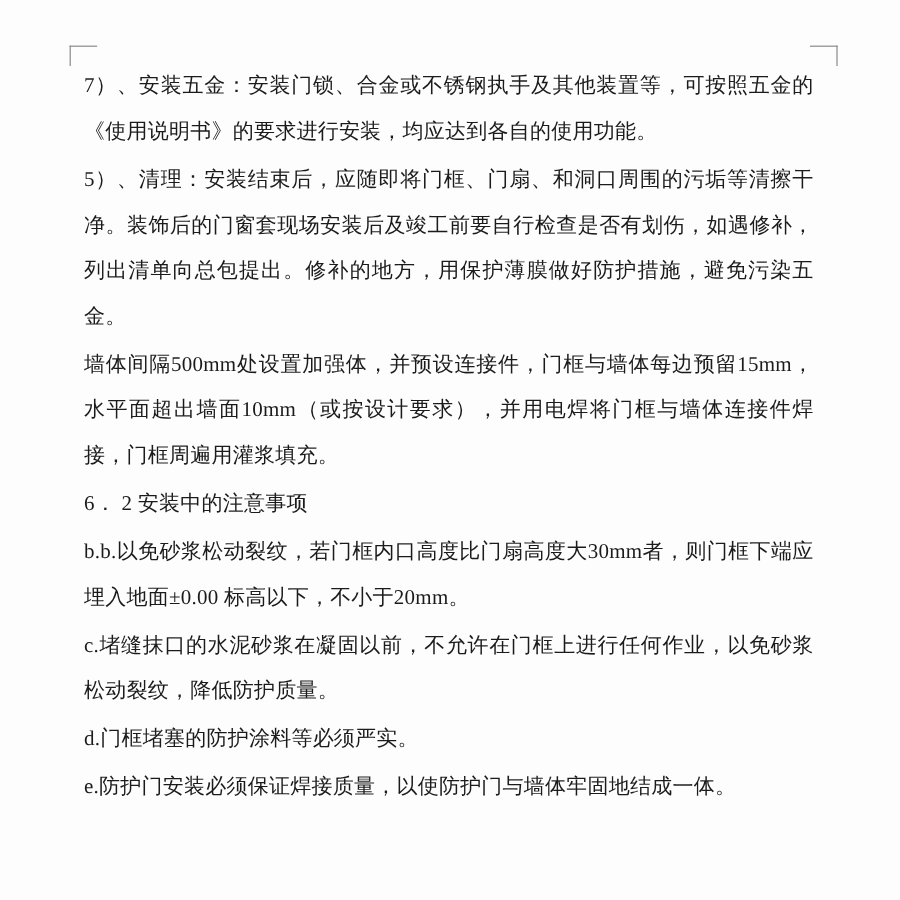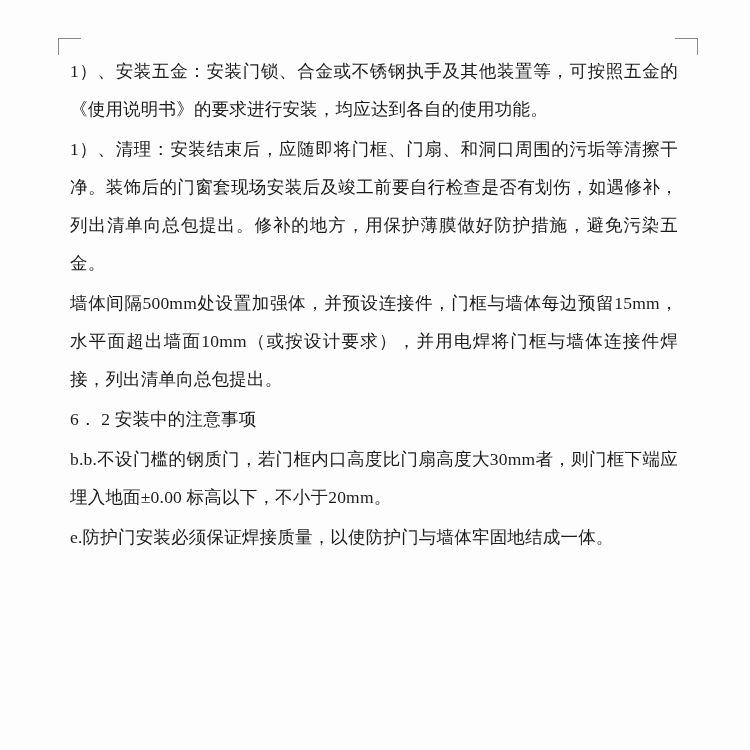--- a/index.html
+++ b/index.html
@@ -61,20 +61,22 @@
   }
 </style>
 </head>
 <body>
 
 <div class="page">
   <div class="crop-mark crop-tl"></div>
   <div class="crop-mark crop-tr"></div>
 
   <div class="doc-body">
-    <p class="para">1）、安装五金：安装门锁、合金或不锈钢执手及其他装置等，可按照五金的《使用说明书》的要求进行安装，均应达到各自的使用功能。</p>
-    <p class="para">1）、清理：安装结束后，应随即将门框、门扇、和洞口周围的污垢等清擦干净。装饰后的门窗套现场安装后及竣工前要自行检查是否有划伤，如遇修补，列出清单向总包提出。修补的地方，用保护薄膜做好防护措施，避免污染五金。</p>
-    <p class="para">墙体间隔500mm处设置加强体，并预设连接件，门框与墙体每边预留15mm，水平面超出墙面10mm（或按设计要求），并用电焊将门框与墙体连接件焊接，列出清单向总包提出。</p>
+    <p class="para">7）、安装五金：安装门锁、合金或不锈钢执手及其他装置等，可按照五金的《使用说明书》的要求进行安装，均应达到各自的使用功能。</p>
+    <p class="para">5）、清理：安装结束后，应随即将门框、门扇、和洞口周围的污垢等清擦干净。装饰后的门窗套现场安装后及竣工前要自行检查是否有划伤，如遇修补，列出清单向总包提出。修补的地方，用保护薄膜做好防护措施，避免污染五金。</p>
+    <p class="para">墙体间隔500mm处设置加强体，并预设连接件，门框与墙体每边预留15mm，水平面超出墙面10mm（或按设计要求），并用电焊将门框与墙体连接件焊接，门框周遍用灌浆填充。</p>
     <p class="para">6． 2 安装中的注意事项</p>
-    <p class="para">b.b.不设门槛的钢质门，若门框内口高度比门扇高度大30mm者，则门框下端应埋入地面±0.00 标高以下，不小于20mm。</p>
+    <p class="para">b.b.以免砂浆松动裂纹，若门框内口高度比门扇高度大30mm者，则门框下端应埋入地面±0.00 标高以下，不小于20mm。</p>
+    <p class="para">c.堵缝抹口的水泥砂浆在凝固以前，不允许在门框上进行任何作业，以免砂浆松动裂纹，降低防护质量。</p>
+    <p class="para">d.门框堵塞的防护涂料等必须严实。</p>
     <p class="para">e.防护门安装必须保证焊接质量，以使防护门与墙体牢固地结成一体。</p>
   </div>
 </div>
 
 </body></html>

